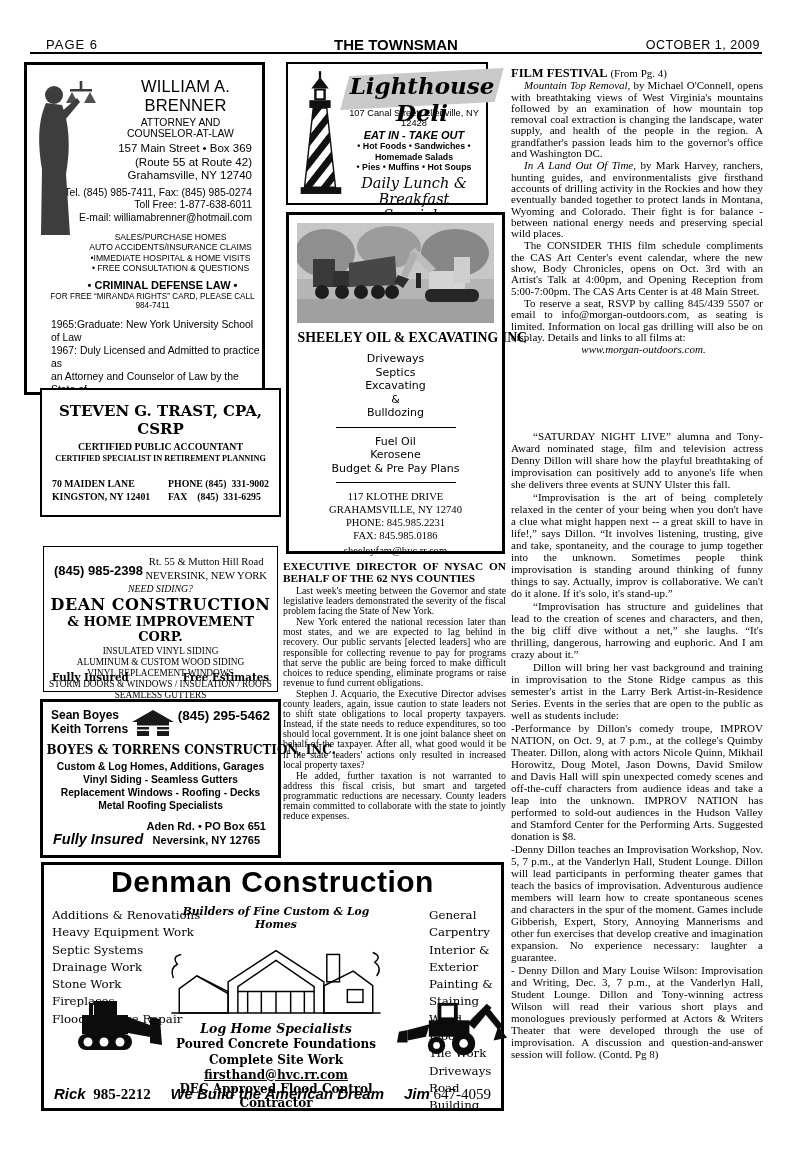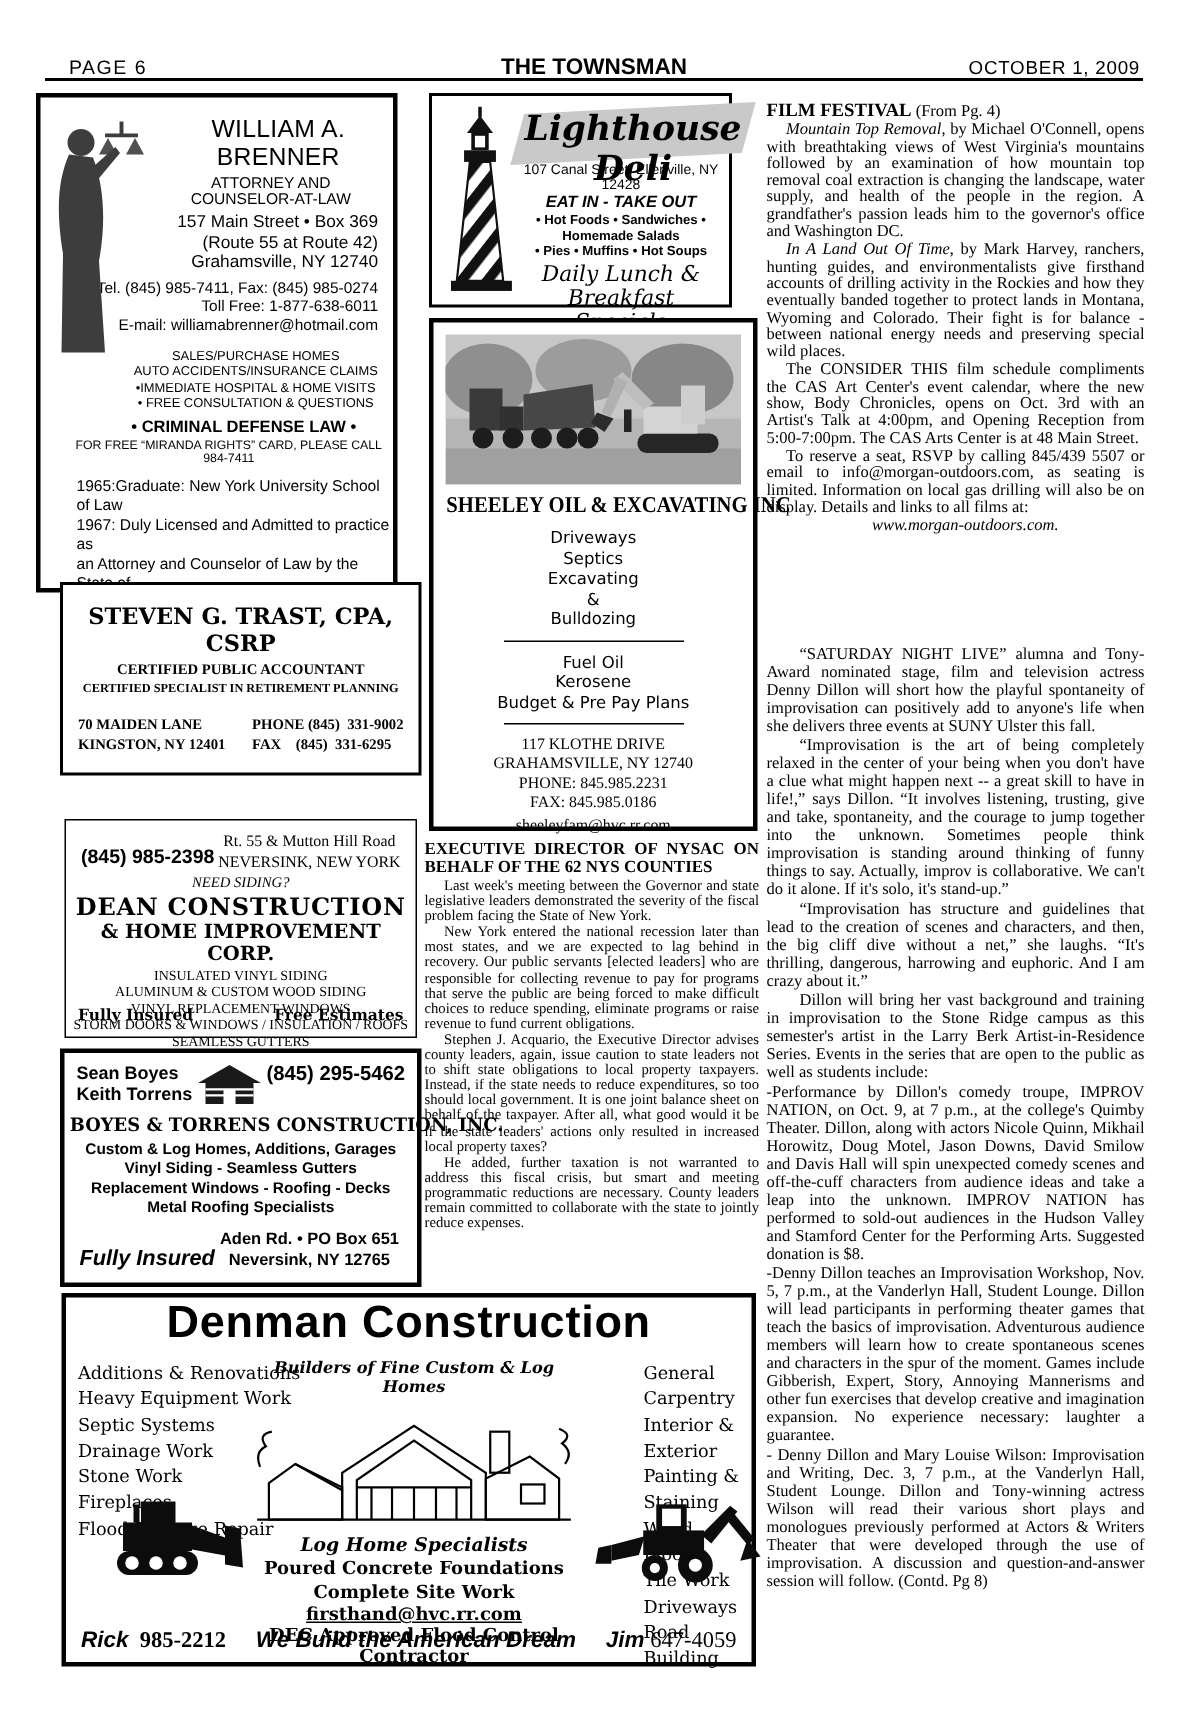--- a/index.html
+++ b/index.html
@@ -267,34 +267,34 @@
     <div class="by-addr pl">Aden Rd. • PO Box 651
 Neversink, NY 12765</div>
   </div>
 </div>
 
 <div class="abs art jst nysac">
   <div class="ttl jst">EXECUTIVE DIRECTOR OF NYSAC ON BEHALF OF THE 62 NYS COUNTIES</div>
   <p>Last week's meeting between the Governor and state legislative leaders demonstrated the severity of the fiscal problem facing the State of New York.</p>
   <p>New York entered the national recession later than most states, and we are expected to lag behind in recovery. Our public servants [elected leaders] who are responsible for collecting revenue to pay for programs that serve the public are being forced to make difficult choices to reduce spending, eliminate programs or raise revenue to fund current obligations.</p>
   <p>Stephen J. Acquario,  the Executive Director advises county leaders, again, issue caution to state leaders not to shift state obligations to local property taxpayers. Instead, if the state needs to reduce expenditures, so too should local government. It is one joint balance sheet on behalf of the taxpayer. After all, what good would it be if the state leaders' actions only resulted in increased local property taxes?</p>
-  <p>He added, further taxation is not warranted to address this fiscal crisis, but smart and meeting programmatic reductions are necessary. County leaders remain committed to collaborate with the state to jointly reduce expenses.</p>
+  <p>He added, further taxation is not warranted to address this fiscal crisis, but smart and targeted programmatic reductions are necessary. County leaders remain committed to collaborate with the state to jointly reduce expenses.</p>
 </div>
 
 <div class="abs art jst film">
   <p class="noind"><span class="b ttl">FILM FESTIVAL</span><span> (From Pg. 4)</span></p>
   <p><span class="i">Mountain Top Removal</span><span>, by Michael O'Connell, opens with breathtaking views of West Virginia's mountains followed by an examination of how mountain top removal coal extraction is changing the landscape, water supply, and health of the people in the region. A grandfather's passion leads him to the governor's office and Washington DC.</span></p>
   <p><span class="i">In A Land Out Of Time</span><span>, by Mark Harvey, ranchers, hunting guides, and environmentalists give firsthand accounts of drilling activity in the Rockies and how they eventually banded together to protect lands in Montana, Wyoming and Colorado. Their fight is for balance - between national energy needs and preserving special wild places.</span></p>
   <p>The CONSIDER THIS film schedule compliments the CAS Art Center's event calendar, where the new show, Body Chronicles, opens on Oct. 3rd with an Artist's Talk at 4:00pm, and Opening Reception from 5:00-7:00pm. The CAS Arts Center is at 48 Main Street.</p>
   <p>To reserve a seat, RSVP by calling 845/439 5507 or email to info@morgan-outdoors.com, as seating is limited. Information on local gas drilling will also be on display. Details and links to all films at:</p>
   <p class="url-line">www.morgan-outdoors.com.</p>
 </div>
 
 <div class="abs art jst improv">
-  <p style="text-indent:22px">“SATURDAY NIGHT LIVE” alumna and Tony-Award nominated stage, film and television actress Denny Dillon will short how the playful spontaneity of improvisation can positively add to anyone's life when she delivers three events at SUNY Ulster this fall.</p>
+  <p style="text-indent:22px">“SATURDAY NIGHT LIVE” alumna and Tony-Award nominated stage, film and television actress Denny Dillon will share how the playful breathtaking of improvisation can positively add to anyone's life when she delivers three events at SUNY Ulster this fall.</p>
   <p style="text-indent:22px">“Improvisation is the art of being completely relaxed in the center of your being when you don't have a clue what might happen next -- a great skill to have in life!,” says Dillon.  “It involves listening, trusting, give and take, spontaneity, and the courage to jump together into the unknown. Sometimes people think improvisation is standing around thinking of funny things to say. Actually, improv is collaborative. We can't do it alone. If it's solo, it's stand-up.”</p>
   <p style="text-indent:22px">“Improvisation has structure and guidelines that lead to the creation of scenes and characters, and then, the big cliff dive without a net,” she laughs. “It's thrilling, dangerous, harrowing and euphoric. And I am crazy about it.”</p>
   <p style="text-indent:22px">Dillon will bring her vast background and training in improvisation to the Stone Ridge campus as this semester's artist in the Larry Berk Artist-in-Residence Series. Events in the series that are open to the public as well as students include:</p>
   <p class="noind">-Performance by Dillon's comedy troupe, IMPROV NATION, on Oct. 9, at 7 p.m., at the college's Quimby Theater.  Dillon, along with actors Nicole Quinn, Mikhail Horowitz, Doug Motel, Jason Downs, David Smilow and Davis Hall will spin unexpected comedy scenes and off-the-cuff characters from audience ideas and take a leap into the unknown. IMPROV NATION has performed to sold-out audiences in the Hudson Valley and Stamford Center for the Performing Arts. Suggested donation is $8.</p>
   <p class="noind">-Denny Dillon teaches an Improvisation Workshop, Nov. 5, 7 p.m., at the Vanderlyn Hall, Student Lounge. Dillon will lead participants in performing theater games that teach the basics of improvisation. Adventurous audience members will learn how to create spontaneous scenes and characters in the spur of the moment. Games include Gibberish, Expert, Story, Annoying Mannerisms and other fun exercises that develop creative and imagination expansion. No experience necessary: laughter a guarantee.</p>
   <p class="noind">- Denny Dillon and Mary Louise Wilson: Improvisation and Writing, Dec. 3, 7 p.m., at the Vanderlyn Hall, Student Lounge. Dillon and Tony-winning actress Wilson will read their various short plays and monologues previously performed at Actors &amp; Writers Theater that were developed through the use of improvisation. A discussion and question-and-answer session will follow. (Contd. Pg 8)</p>
 </div>
 
 <div class="box denman">
   <div class="dm-title">Denman Construction</div>

